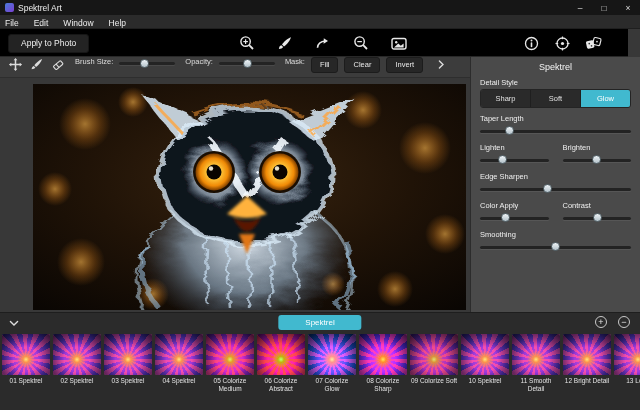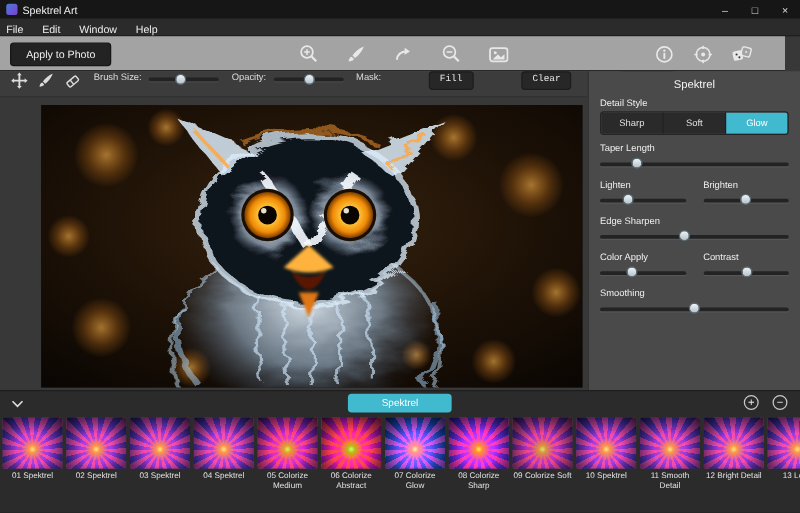--- a/index.html
+++ b/index.html
@@ -18,37 +18,37 @@
   .wc{width:24px;height:100%;display:flex;align-items:center;justify-content:center;
       font-size:8.5px;color:#ddd;cursor:default;}
 
   
   .menubar{position:absolute;top:15px;left:0;right:0;height:14px;background:#2b2b2b;
            border-bottom:1px solid #1f1f1f;display:flex;align-items:flex-end;gap:15px;
            padding-left:5px;font-size:8.5px;}
   .menu-item{color:#eee;}
 
   
-  .toolbar{position:absolute;top:29px;left:0;right:12px;height:28px;background:#a3a3a3;
+  .toolbar{position:absolute;top:29px;left:0;right:12px;height:28px;background:#000000;
            border-bottom:1px solid #282828;}
   .apply-btn{position:absolute;left:8px;top:5px;background:#232323;border:1px solid #161616;
              border-radius:3px;color:#f0f0f0;font-size:8.5px;padding:3px 12px 4px;
              font-family:inherit;}
   .tb-center{position:absolute;left:238px;top:6px;display:flex;gap:21px;}
   .tb-right{position:absolute;right:26px;top:6px;display:flex;gap:14px;}
   .tb-icon{width:17px;height:16px;display:flex;align-items:center;justify-content:center;}
 
   
   .toolrow{position:absolute;top:57px;left:0;width:470px;height:21px;background:#3c3c3c;
            border-bottom:1px solid #2e2e2e;display:flex;align-items:flex-start;
            padding-left:8px;gap:6px;}
   .tr-icon{width:15px;height:15px;display:flex;align-items:center;justify-content:center;flex:none;}
   .tr-label{font-size:7.5px;color:#ddd;white-space:nowrap;margin-left:4px;}
   .mask-btn{background:#272727;border:1px solid #1c1c1c;border-radius:3px;color:#e8e8e8;
-            font-size:7.5px;padding:2px 8px 2.5px;font-family:Liberation Mono, monospace;white-space:nowrap;margin-left:32px;}
+            font-size:7.5px;padding:2px 8px 2.5px;font-family:Liberation Sans, sans-serif;white-space:nowrap;}
 
   
   .slider{position:relative;height:12px;}
   .slider .track{position:absolute;left:0;right:0;top:5px;height:3px;background:#232323;
                  border-radius:2px;box-shadow:0 1px 0 rgba(255,255,255,.07);}
   .slider .thumb{position:absolute;top:1.5px;width:9px;height:9px;border-radius:50%;
                  background:linear-gradient(#eef3f6,#b4c2ca);border:1px solid #59686f;
                  margin-left:-5px;left:50%;}
   .toolrow .slider{width:56px;flex:none;}
 

